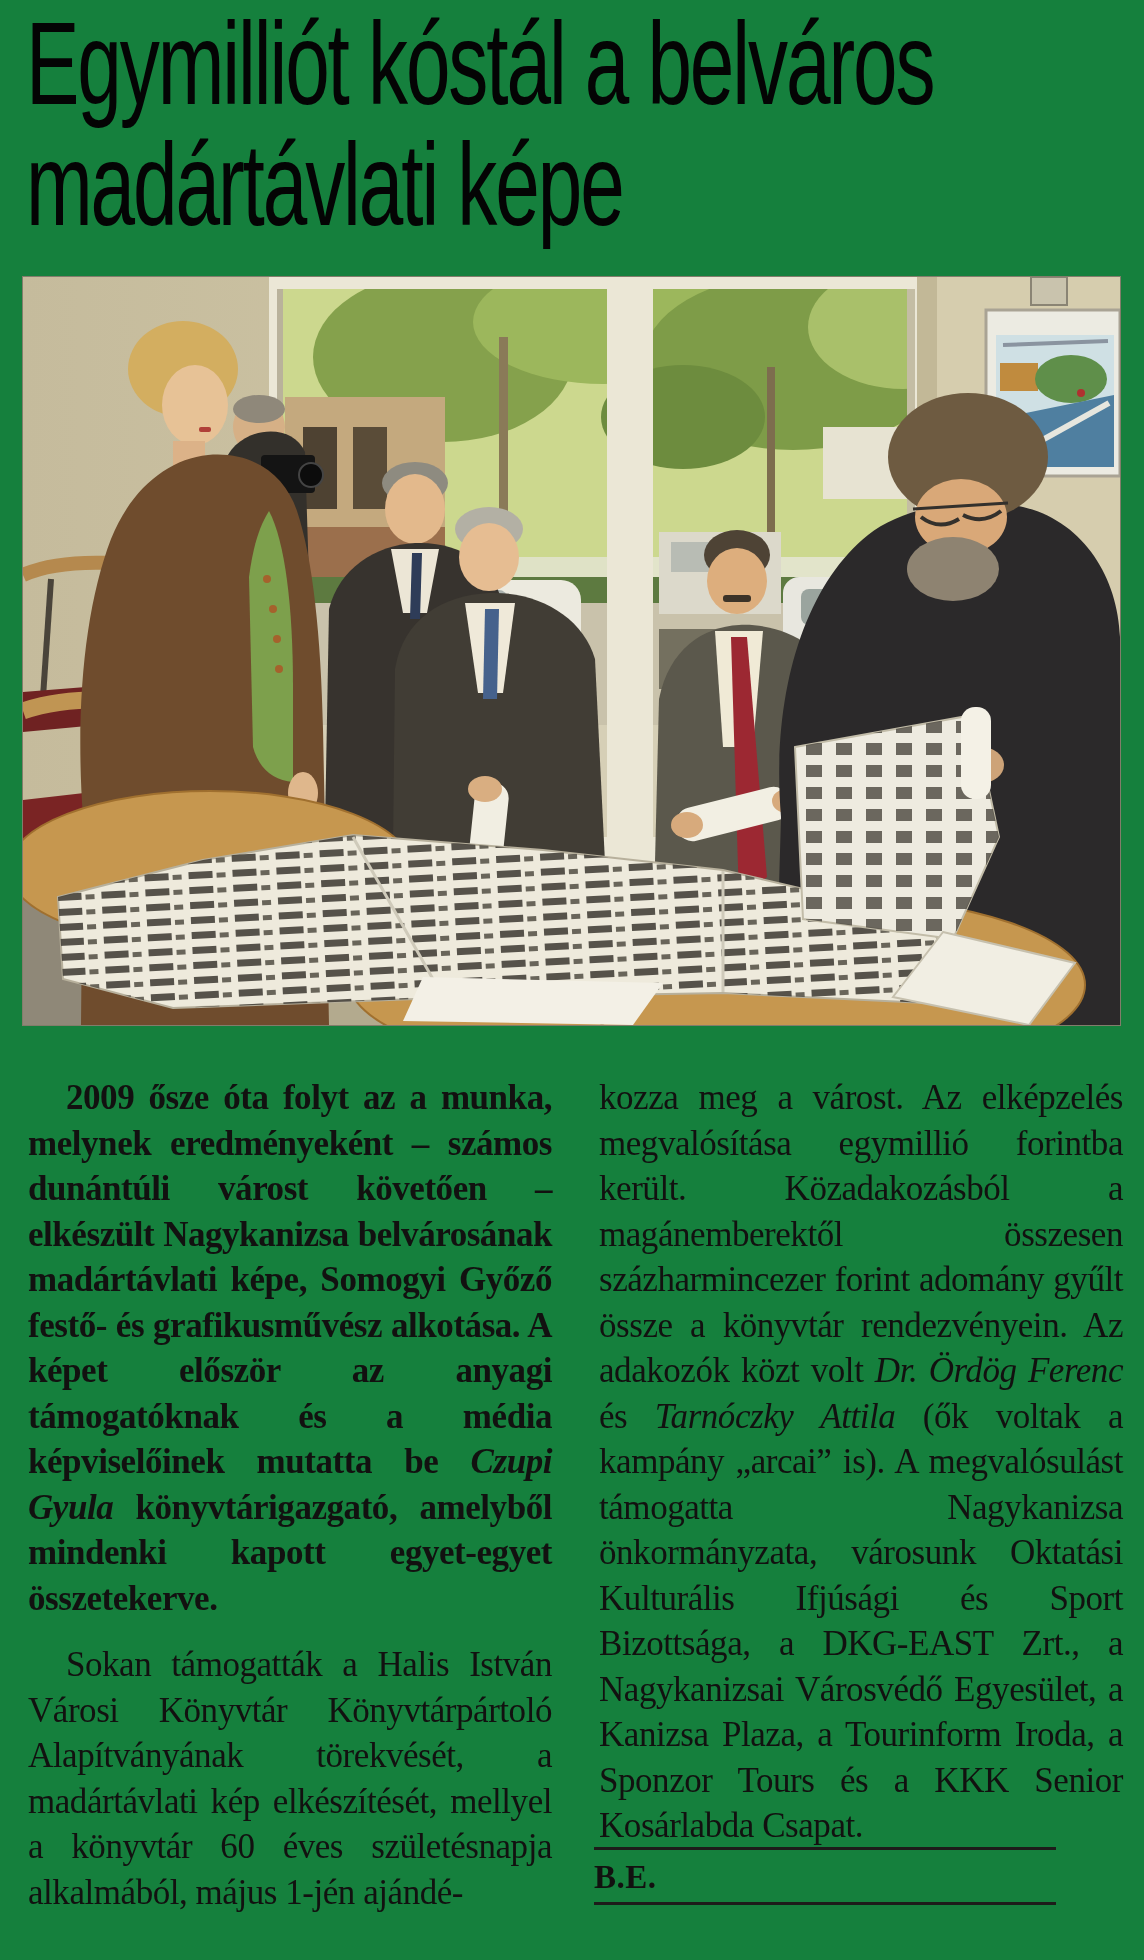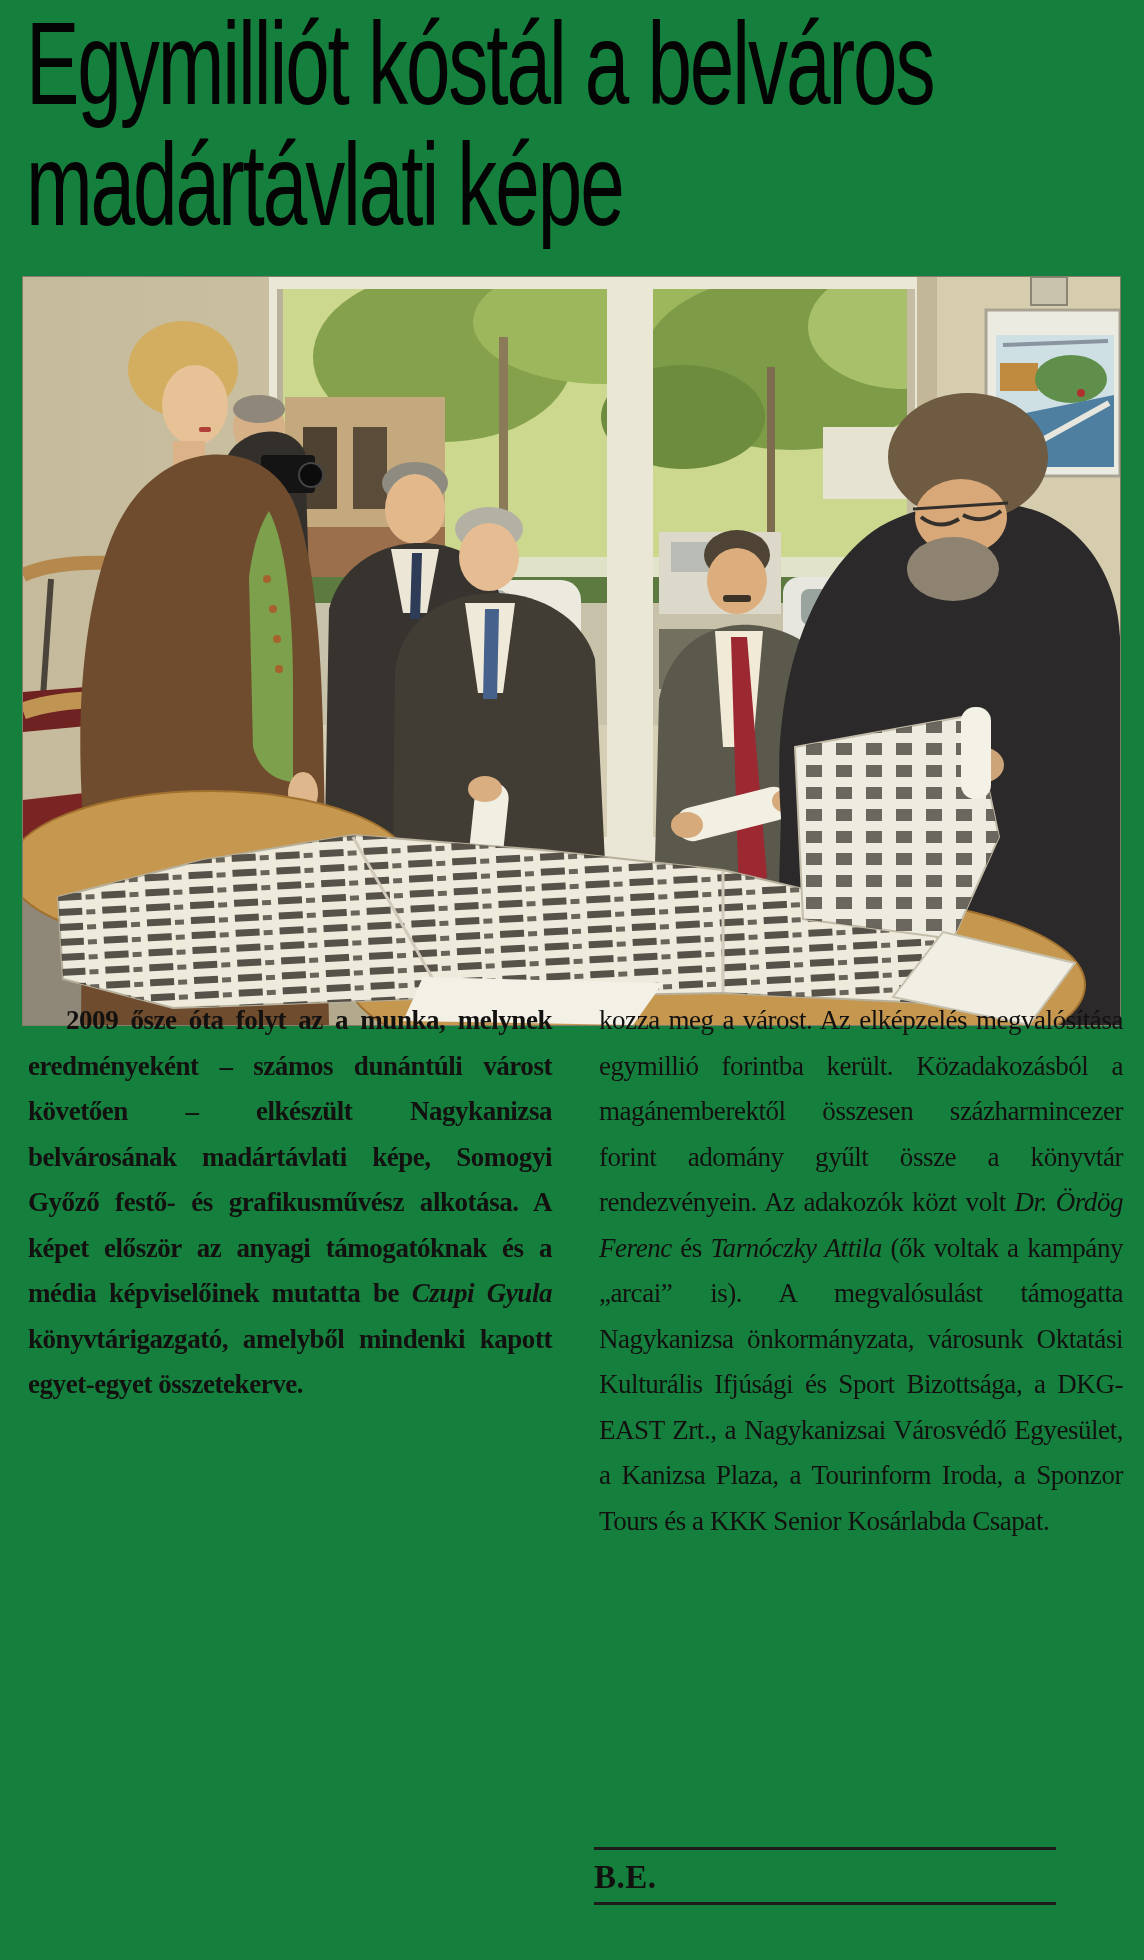--- a/index.html
+++ b/index.html
@@ -16,22 +16,22 @@
     transform:scaleX(0.69);transform-origin:0 0;
   }
   
   .photo{
     position:absolute;left:23px;top:277px;width:1097px;height:748px;
     outline:1px solid #827d6b;background:#cfc6a6;
   }
   .photo svg{display:block;}
   
   .col{
-    position:absolute;top:998px;width:524px;
-    font-size:27px;line-height:45.5px;text-align:justify;
+    position:absolute;top:1075px;width:524px;
+    font-size:35px;line-height:45.5px;text-align:justify;
     letter-spacing:-0.45px;color:#121110;
   }
   .col-left{left:28px;}
   .col-right{left:599px;}
   .col p{margin:0;padding:0;text-indent:38px;}
   .col p.no-indent{text-indent:0;}
   .col p.para-gap{margin-top:21px;}
   .bold{font-weight:bold;}
   .col i{font-style:italic;margin-top:23px;}
   
@@ -235,20 +235,21 @@
         <rect x="938" y="430" width="30" height="92" rx="14" fill="#f4f1e6"></rect>
       </g>
 
       <polygon points="920,655 1052,686 1006,748 870,720" fill="#f1eee3" stroke="#c6c0ae" stroke-width="2"></polygon>
       <polygon points="400,700 640,706 610,748 380,744" fill="#f3f0e6"></polygon>
     </svg>
   </div>
 
   <div class="col col-left">
     <p class="bold"><span>2009 ősze óta folyt az a munka, melynek eredményeként – számos dunántúli várost követően – elkészült Nagykanizsa belvárosának madártávlati képe, Somogyi Győző festő- és grafikusművész alkotása. A képet először az anyagi támogatóknak és a média képviselőinek mutatta be </span><i>Czupi Gyula</i><span> könyvtárigazgató, amelyből mindenki kapott egyet-egyet összetekerve.</span></p>
+    <p class="para-gap">Sokan támogatták a Halis István Városi Könyvtár Könyvtárpártoló Alapítványának törekvését, a madártávlati kép elkészítését, mellyel a könyvtár 60 éves születésnapja alkalmából, május 1-jén ajándé-</p>
   </div>
 
   <div class="col col-right">
     <p class="no-indent"><span>kozza meg a várost. Az elképzelés megvalósítása egymillió forintba került. Közadakozásból a magánemberektől összesen százharmincezer forint adomány gyűlt össze a könyvtár rendezvényein. Az adakozók közt volt </span><i>Dr. Ördög Ferenc</i><span> és </span><i>Tarnóczky Attila</i><span> (ők voltak a kampány „arcai” is). A megvalósulást támogatta Nagykanizsa önkormányzata, városunk Oktatási Kulturális Ifjúsági és Sport Bizottsága, a DKG-EAST Zrt., a Nagykanizsai Városvédő Egyesület, a Kanizsa Plaza, a Tourinform Iroda, a Sponzor Tours és a KKK Senior Kosárlabda Csapat.</span></p>
   </div>
 
   <div class="footer">
     <div class="byline">B.E.</div>
   </div>
 

